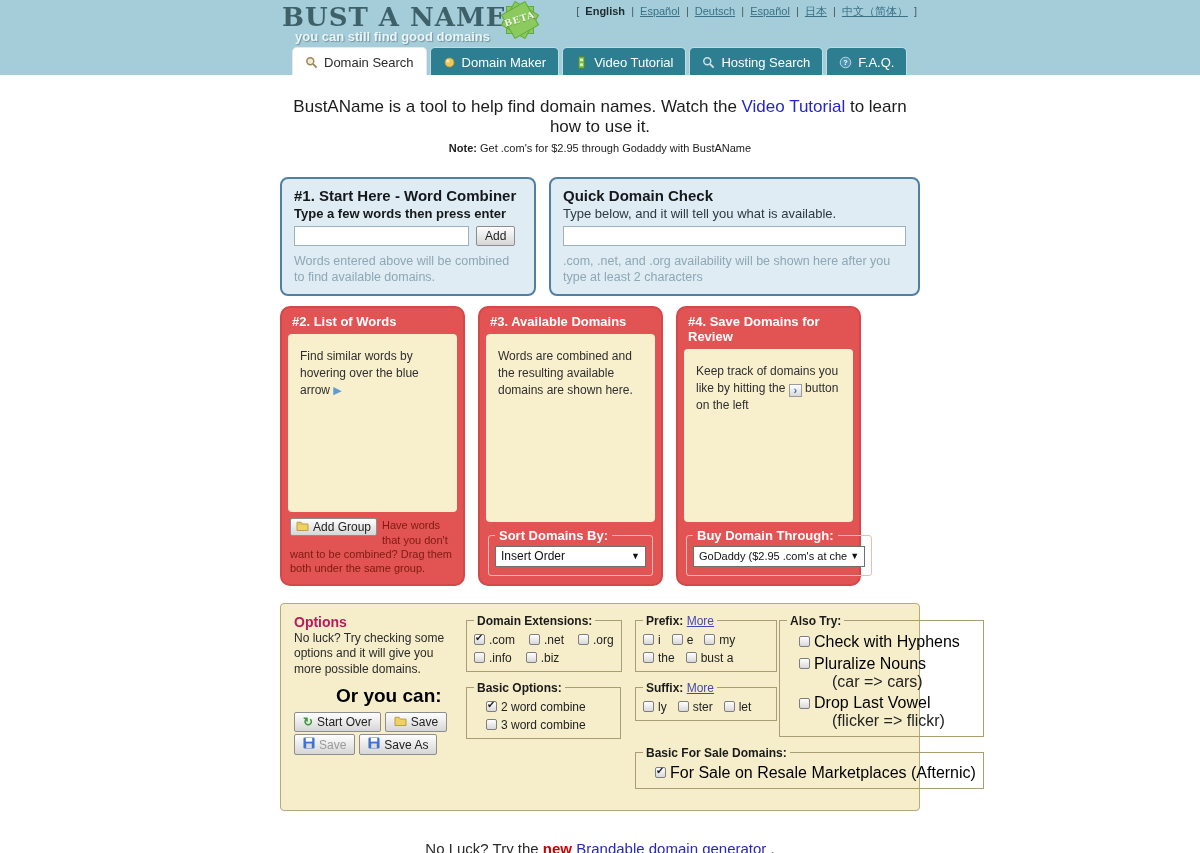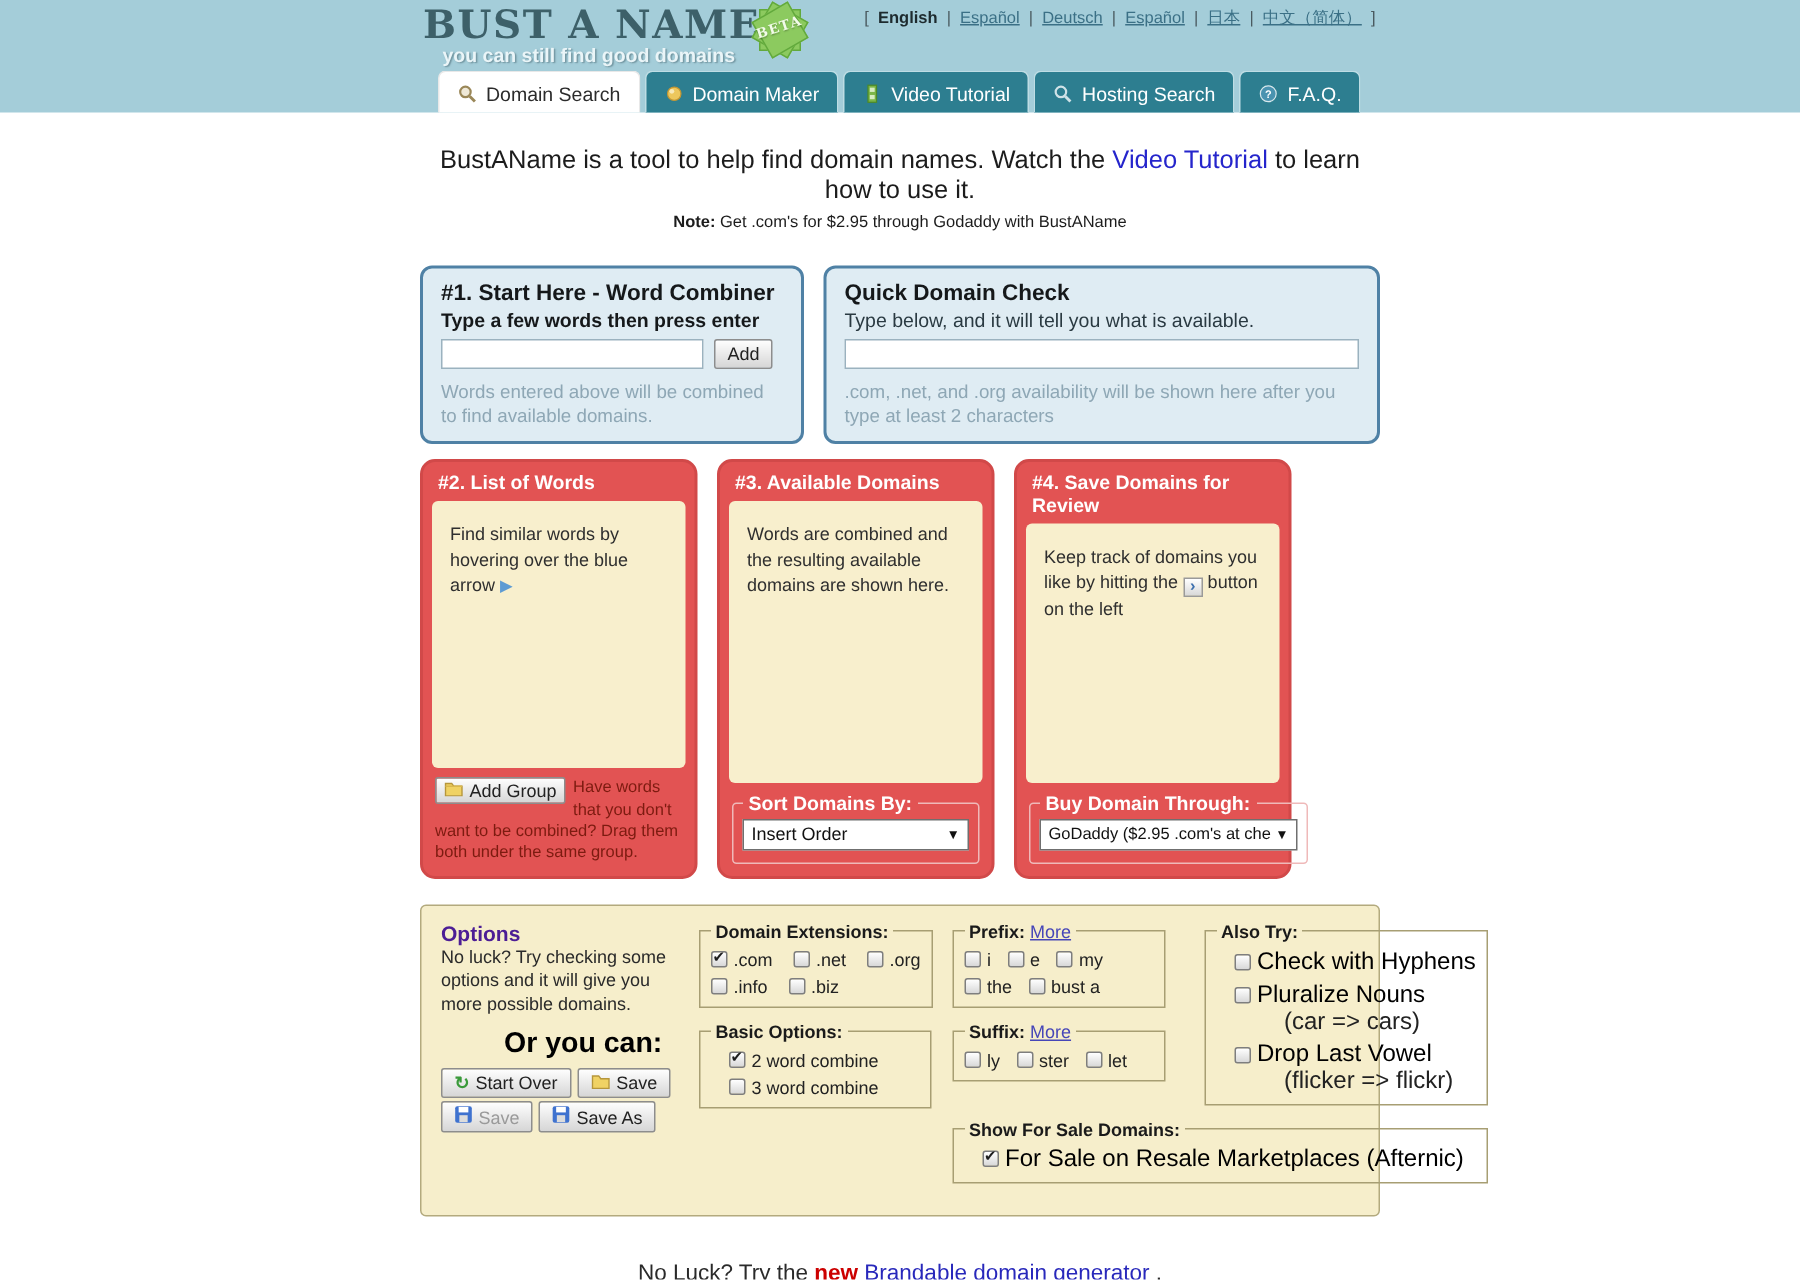--- a/index.html
+++ b/index.html
@@ -63,38 +63,38 @@
   .r-fieldset { border: 1px solid #efb9b9; border-radius: 3px; margin: 0 2px; padding: 3px 6px 8px; }
   .r-fieldset legend { color: #fff; font-weight: bold; font-size: 13px; padding: 0 4px; }
   .select { background: #fff; border: 1px solid #6f6f6f; height: 21px; display: flex; align-items: center; justify-content: space-between; padding: 0 5px; cursor: pointer; }
   .select .sel-val { font-size: 12px; color: #111; white-space: nowrap; overflow: hidden; }
   .select .sel-val.small { font-size: 11px; }
   .select .arrow { font-size: 9px; color: #111; margin-left: 3px; flex: none; }
 
   
   .options { margin-top: 17px; background: #f6eecb; border: 1px solid #b3aa7e; border-radius: 4px; padding: 10px 13px 12px; display: flex; gap: 14px; min-height: 140px; }
   .opt-col1 { width: 158px; flex: none; }
-  .opt-col1 .o-title { font-size: 14px; font-weight: bold; color: #4c1d95; }
+  .opt-col1 .o-title { font-size: 14px; font-weight: bold; color: #be185d; }
   .opt-col1 .o-desc { font-size: 12px; color: #2a2a2a; line-height: 1.3; margin-top: 1px; }
   .opt-col1 .o-or { font-size: 19px; font-weight: bold; margin-top: 8px; margin-left: 42px; }
   .opt-btns { margin-top: 3px; }
   .opt-btns .btn { margin: 2px 4px 0 0; }
   .btn.disabled { color: #9a9a9a; cursor: default; }
   .opt-col2 { width: 155px; flex: none; }
   fieldset.opt { border: 1px solid #a79e73; margin: 0 0 9px; padding: 1px 7px 6px; }
   fieldset.opt legend { font-size: 12px; font-weight: bold; color: #1a1a1a; padding: 0 3px; }
   fieldset.opt legend a { font-weight: normal; color: #4646b8; font-size: 12px; }
   .cb-row { display: flex; align-items: center; gap: 14px; margin-top: 4px; font-size: 12px; color: #222; }
   .cb-item { display: flex; align-items: center; gap: 4px; white-space: nowrap; }
   .cb { width: 11px; height: 11px; border: 1px solid #7e7e7e; background: linear-gradient(#fff, #d8d8d8); border-radius: 2px; position: relative; flex: none; cursor: pointer; }
   .cb.checked::after { content: "✔"; position: absolute; top: -3px; left: 0; font-size: 10px; color: #1d1d1d; }
   .cb-stack .cb-item { margin-top: 4px; }
   .cb-note { font-size: 16px; color: #222; margin: 0 0 0 33px; line-height: 1.1; }
   .opt-right { flex: 1; display: flex; flex-direction: column; }
-  .opt-right-row { display: flex; gap: 26px; }
+  .opt-right-row { display: flex; gap: 2px; }
   .opt-col3 { width: 142px; flex: none; }
   .opt-col4 { flex: 1; }
   .forsale { margin-top: 1px; }
   .forsale .cb-item { margin: 3px 0 0 12px; }
 
   
   .no-luck { text-align: center; margin-top: 29px; font-size: 15px; color: #2a2a2a; }
   .no-luck .new { color: #cc0000; font-weight: bold; }
   .no-luck a { color: #2828bb; }
   .rule { border: none; border-top: 1px solid #c9c9c9; margin-top: 26px; }
@@ -408,21 +408,21 @@
                     <span class="cb"></span>
                     <span>Drop Last Vowel</span>
                   </div>
                 <div class="cb-note">(flicker =&gt; flickr)</div>
               </div>
             </fieldset>
           </div>
         </div>
 
         <fieldset class="opt forsale">
-          <legend>Show For Sale Domains:</legend>
+          <legend>Basic For Sale Domains:</legend>
           <div class="cb-item">
               <span class="cb checked"></span>
               <span>For Sale on Resale Marketplaces (Afternic)</span>
             </div>
         </fieldset>
       </div>
     </div>
 
     <div class="no-luck">
       <span>No Luck? Try the </span><span class="new">new</span> <a>Brandable domain generator</a><span> .</span>

